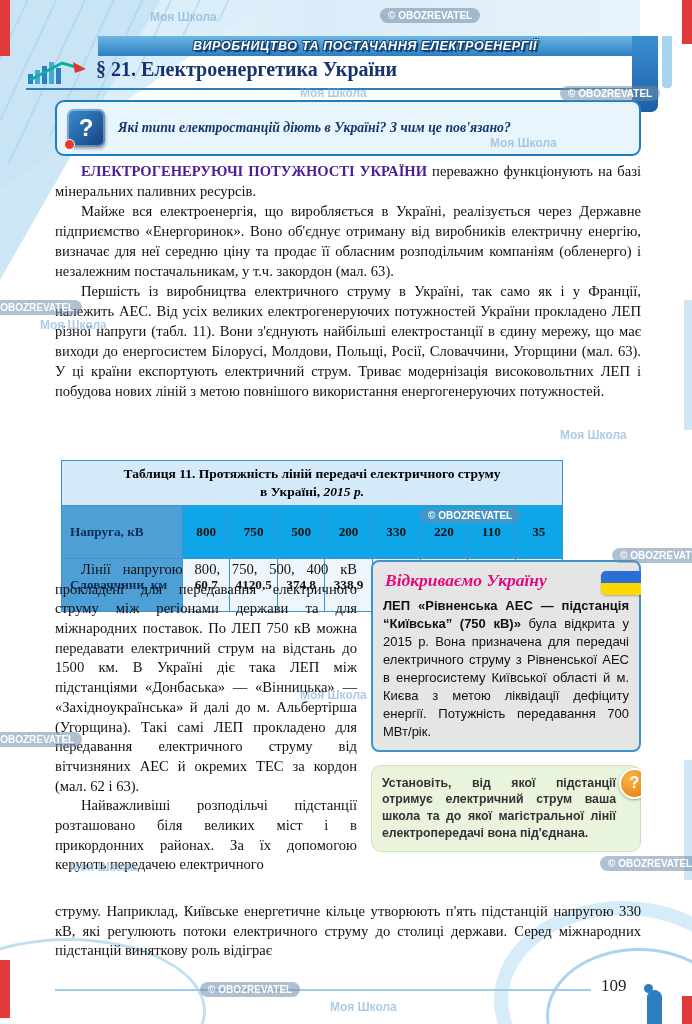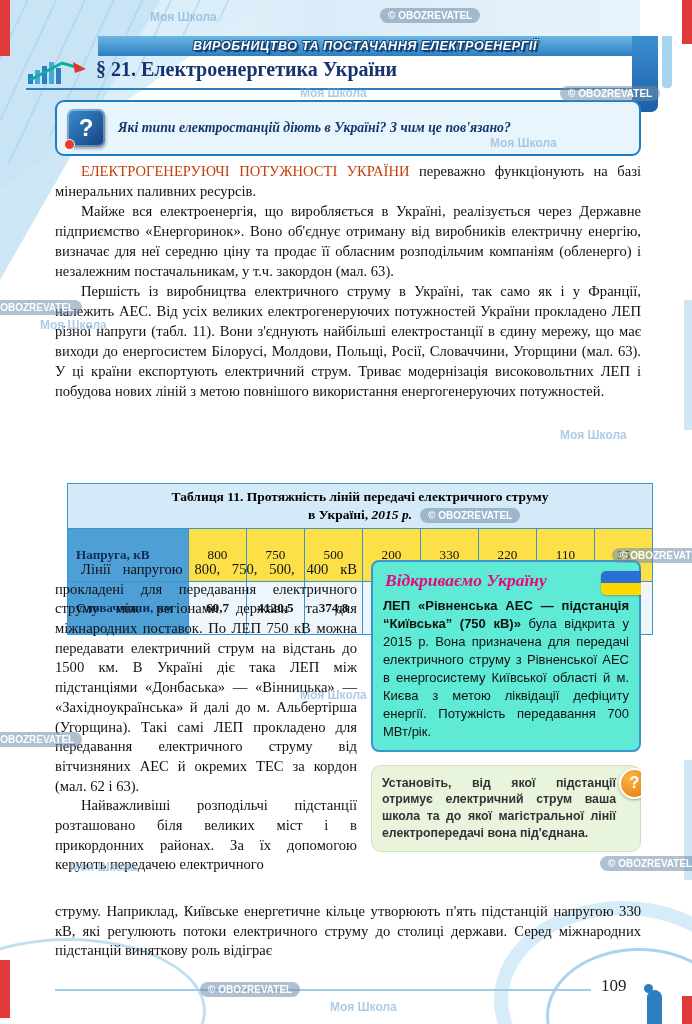--- a/index.html
+++ b/index.html
@@ -65,45 +65,45 @@
   .q-icon span { color:#fff; font-family:"Liberation Sans",sans-serif; font-weight:bold; font-size:24px; }
   .q-icon i { position:absolute; left:-3px; bottom:-3px; width:9px; height:9px; border-radius:50%;
     background:#e23b2e; border:1px solid #fff; }
   .question-box p { margin:0; font-weight:bold; font-style:italic; font-size:13.8px;
     line-height:1.3; color:#14366b; }
 
   
   .intro { position:absolute; left:55px; top:162px; width:586px;
     font-size:14.6px; line-height:1.37; text-align:justify; }
   .intro p { margin:0; text-indent:26px; }
-  .lead { color:#c2410c; font-weight:normal; }
-
-  
-  .tbl { position:absolute; left:67px; top:460px; width:586px; box-sizing:border-box;
-    border:1.5px solid #3d93cc;margin-top:23px; }
+  .lead { color:#4c1d95; font-weight:bold; }
+
+  
+  .tbl { position:absolute; left:61px; top:460px; width:502px; box-sizing:border-box;
+    border:1.5px solid #3d93cc; }
   .tbl-caption { background:#d4eaf8; text-align:center; font-weight:bold; font-size:13.5px;
     line-height:1.3; padding:4px 6px 5px; border-bottom:1px solid #3d93cc; color:#000; }
   .cap-it { font-style:italic; }
   .tbl-grid { display:grid; grid-template-columns:120px repeat(8,1fr); }
   .cell { border-left:1px solid #3d93cc; border-top:1px solid #3d93cc; padding:18px 2px;
     text-align:center; font-size:13.2px; display:flex; align-items:center; justify-content:center; }
   .cell.first { border-left:none; justify-content:flex-start; padding-left:8px;
     background:#4d9fd6; font-weight:bold; color:#0e2c57; }
-  .cell.row1 { background:#fde047; font-weight:normal; }
+  .cell.row1 { background:#0ea5e9; font-weight:bold; }
   .cell.row2 { background:#eef6fc; font-weight:bold; }
   .tbl-grid .cell:nth-child(-n+9) { border-top:none; }
 
   
   .cols { position:absolute; left:55px; top:560px; width:586px; height:340px;
     display:flex; gap:14px; overflow:hidden; }
   .col-left { width:302px; font-size:14.6px; line-height:1.35; text-align:justify; }
   .col-left p { margin:0; text-indent:26px; }
   .col-right { flex:1; }
   .discover { position:relative; box-sizing:border-box; border:2px solid #3d93cc; border-radius:8px;
-    background:#5eead4; padding:8px 10px 9px; }
+    background:#e5e5e5; padding:8px 10px 9px; }
   .d-title { color:#e6087e; font-weight:bold; font-style:italic; font-size:17.5px;
     margin:0 0 6px 2px; }
   .flag { position:absolute; top:9px; right:-2px; width:40px; height:24px; border-radius:5px 0 0 5px;
     overflow:hidden; box-shadow:0 1px 2px rgba(0,0,0,.25); }
   .flag .b { display:block; height:50%; background:#2b6fd4; }
   .flag .y { display:block; height:50%; background:#ffd800; }
   .discover p { margin:0; font-family:"Liberation Sans",sans-serif; font-size:13px;
     line-height:1.38; text-align:justify; color:#111; }
   .task { position:relative; box-sizing:border-box; margin-top:13px; background:#e9f4dd;
     border:1px solid #cfe3b8; border-radius:10px; padding:9px 24px 9px 10px; }

